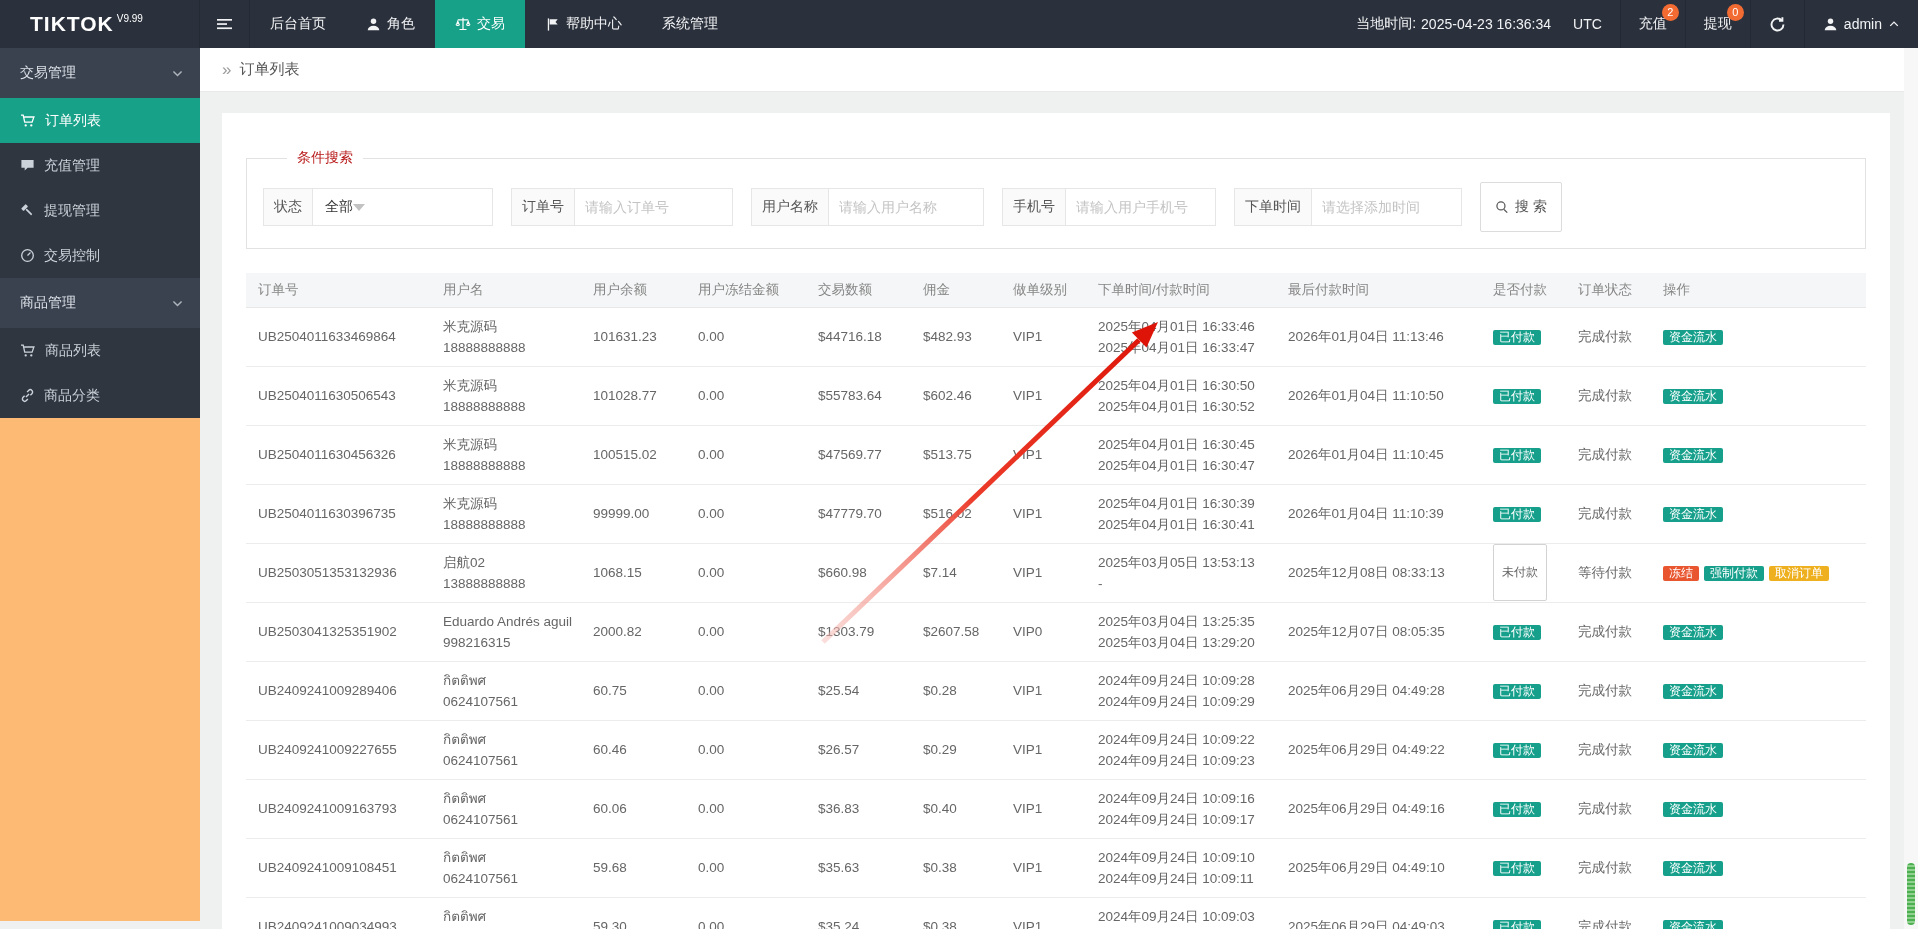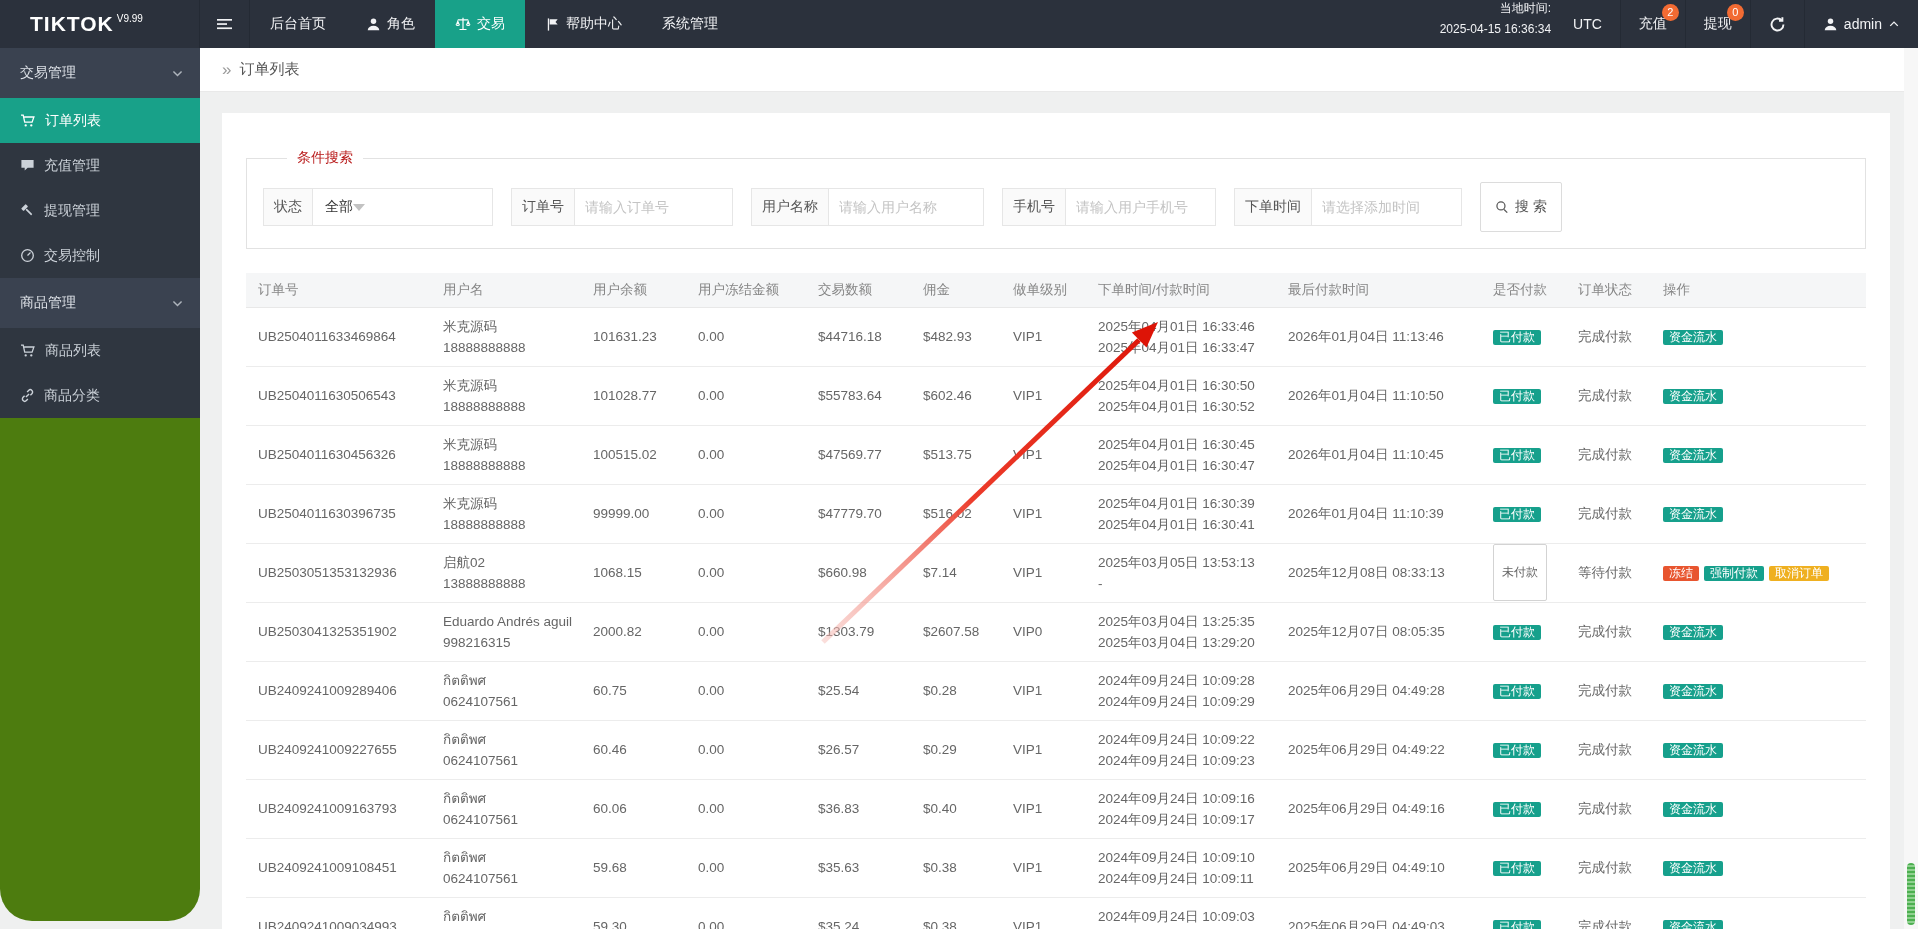--- a/index.html
+++ b/index.html
@@ -18,26 +18,26 @@
   .topbar{position:absolute;top:0;left:0;width:1918px;height:48px;background:#2b313c;display:flex;align-items:stretch;color:#f2f3f5;z-index:20;}
   .logo{width:200px;display:flex;align-items:center;padding-left:30px;border-right:1px solid #242a34;}
   .logo .brand{font-size:21px;font-weight:600;letter-spacing:1px;color:#fff;}
   .logo .ver{font-size:10px;color:#fff;margin-left:3px;transform:translateY(-6px);}
   .tb-burger{width:50px;display:flex;align-items:center;justify-content:center;border-right:1px solid #242a34;cursor:pointer;}
   .tb-nav{display:flex;align-items:stretch;}
   .tb-nav-item{display:flex;align-items:center;gap:6px;padding:0 20px;font-size:14px;cursor:pointer;}
   .tb-nav-item.active{background:#18a189;color:#fff;}
   .tb-spacer{flex:1;}
   .tb-right{display:flex;align-items:stretch;}
-  .tb-time{display:flex;align-items:flex-end;padding:0 16px;font-size:12px;gap:5px;flex-direction:column;}
+  .tb-time{display:flex;align-items:center;padding:0 16px;font-size:14px;gap:5px;}
   .tb-item{display:flex;align-items:center;padding:0 18px;border-left:1px solid #242a34;position:relative;cursor:pointer;font-size:14px;gap:6px;}
   .num-badge{position:absolute;top:4px;right:6px;min-width:17px;height:17px;border-radius:9px;background:var(--orange);color:#fff;font-size:11px;font-style:normal;display:flex;align-items:center;justify-content:center;padding:0 4px;line-height:1;}
 
   
-  .sidebar{position:absolute;top:48px;left:0;width:200px;bottom:8px;background:#4d7c0f;z-index:15;border-radius:32px;}
+  .sidebar{position:absolute;top:48px;left:0;width:200px;bottom:8px;background:#fdba74;z-index:15;}
   .sb-group{height:50px;display:flex;align-items:center;justify-content:space-between;padding:0 16px 0 20px;background:#3a listed;background:#3a4250;color:#dde1e7;font-size:14px;cursor:pointer;}
   .sb-item{height:45px;display:flex;align-items:center;gap:9px;padding-left:20px;background:#2f3640;color:#ccd2d9;font-size:14px;cursor:pointer;}
   .sb-item.active{background:#18a189;color:#fff;}
   .sb-item svg{flex:0 0 auto;}
 
   
   .breadcrumb{position:absolute;top:48px;left:200px;right:0;height:44px;background:#fff;border-bottom:1px solid #e9e9e9;display:flex;align-items:center;padding-left:22px;gap:8px;z-index:5;}
   .crumb-icon{color:#9a9a9a;font-size:17px;}
   .crumb-title{color:#555;font-size:15px;}
 
@@ -117,21 +117,21 @@
       <span>帮助中心</span>
     </div>
     <div class="tb-nav-item">
       <span>系统管理</span>
     </div>
   </nav>
   <div class="tb-spacer"></div>
   <div class="tb-right">
     <div class="tb-time">
       <span>当地时间:</span>
-      <span>2025-04-15 16:36:34</span>
+      <span>2025-04-23 16:36:34</span>
     </div>
     <div class="tb-item" style="border-left:none;padding-left:6px;">
       <span>UTC</span>
     </div>
     <div class="tb-item">
       <span>充值</span>
       <i class="num-badge">2</i>
     </div>
     <div class="tb-item">
       <span>提现</span>

